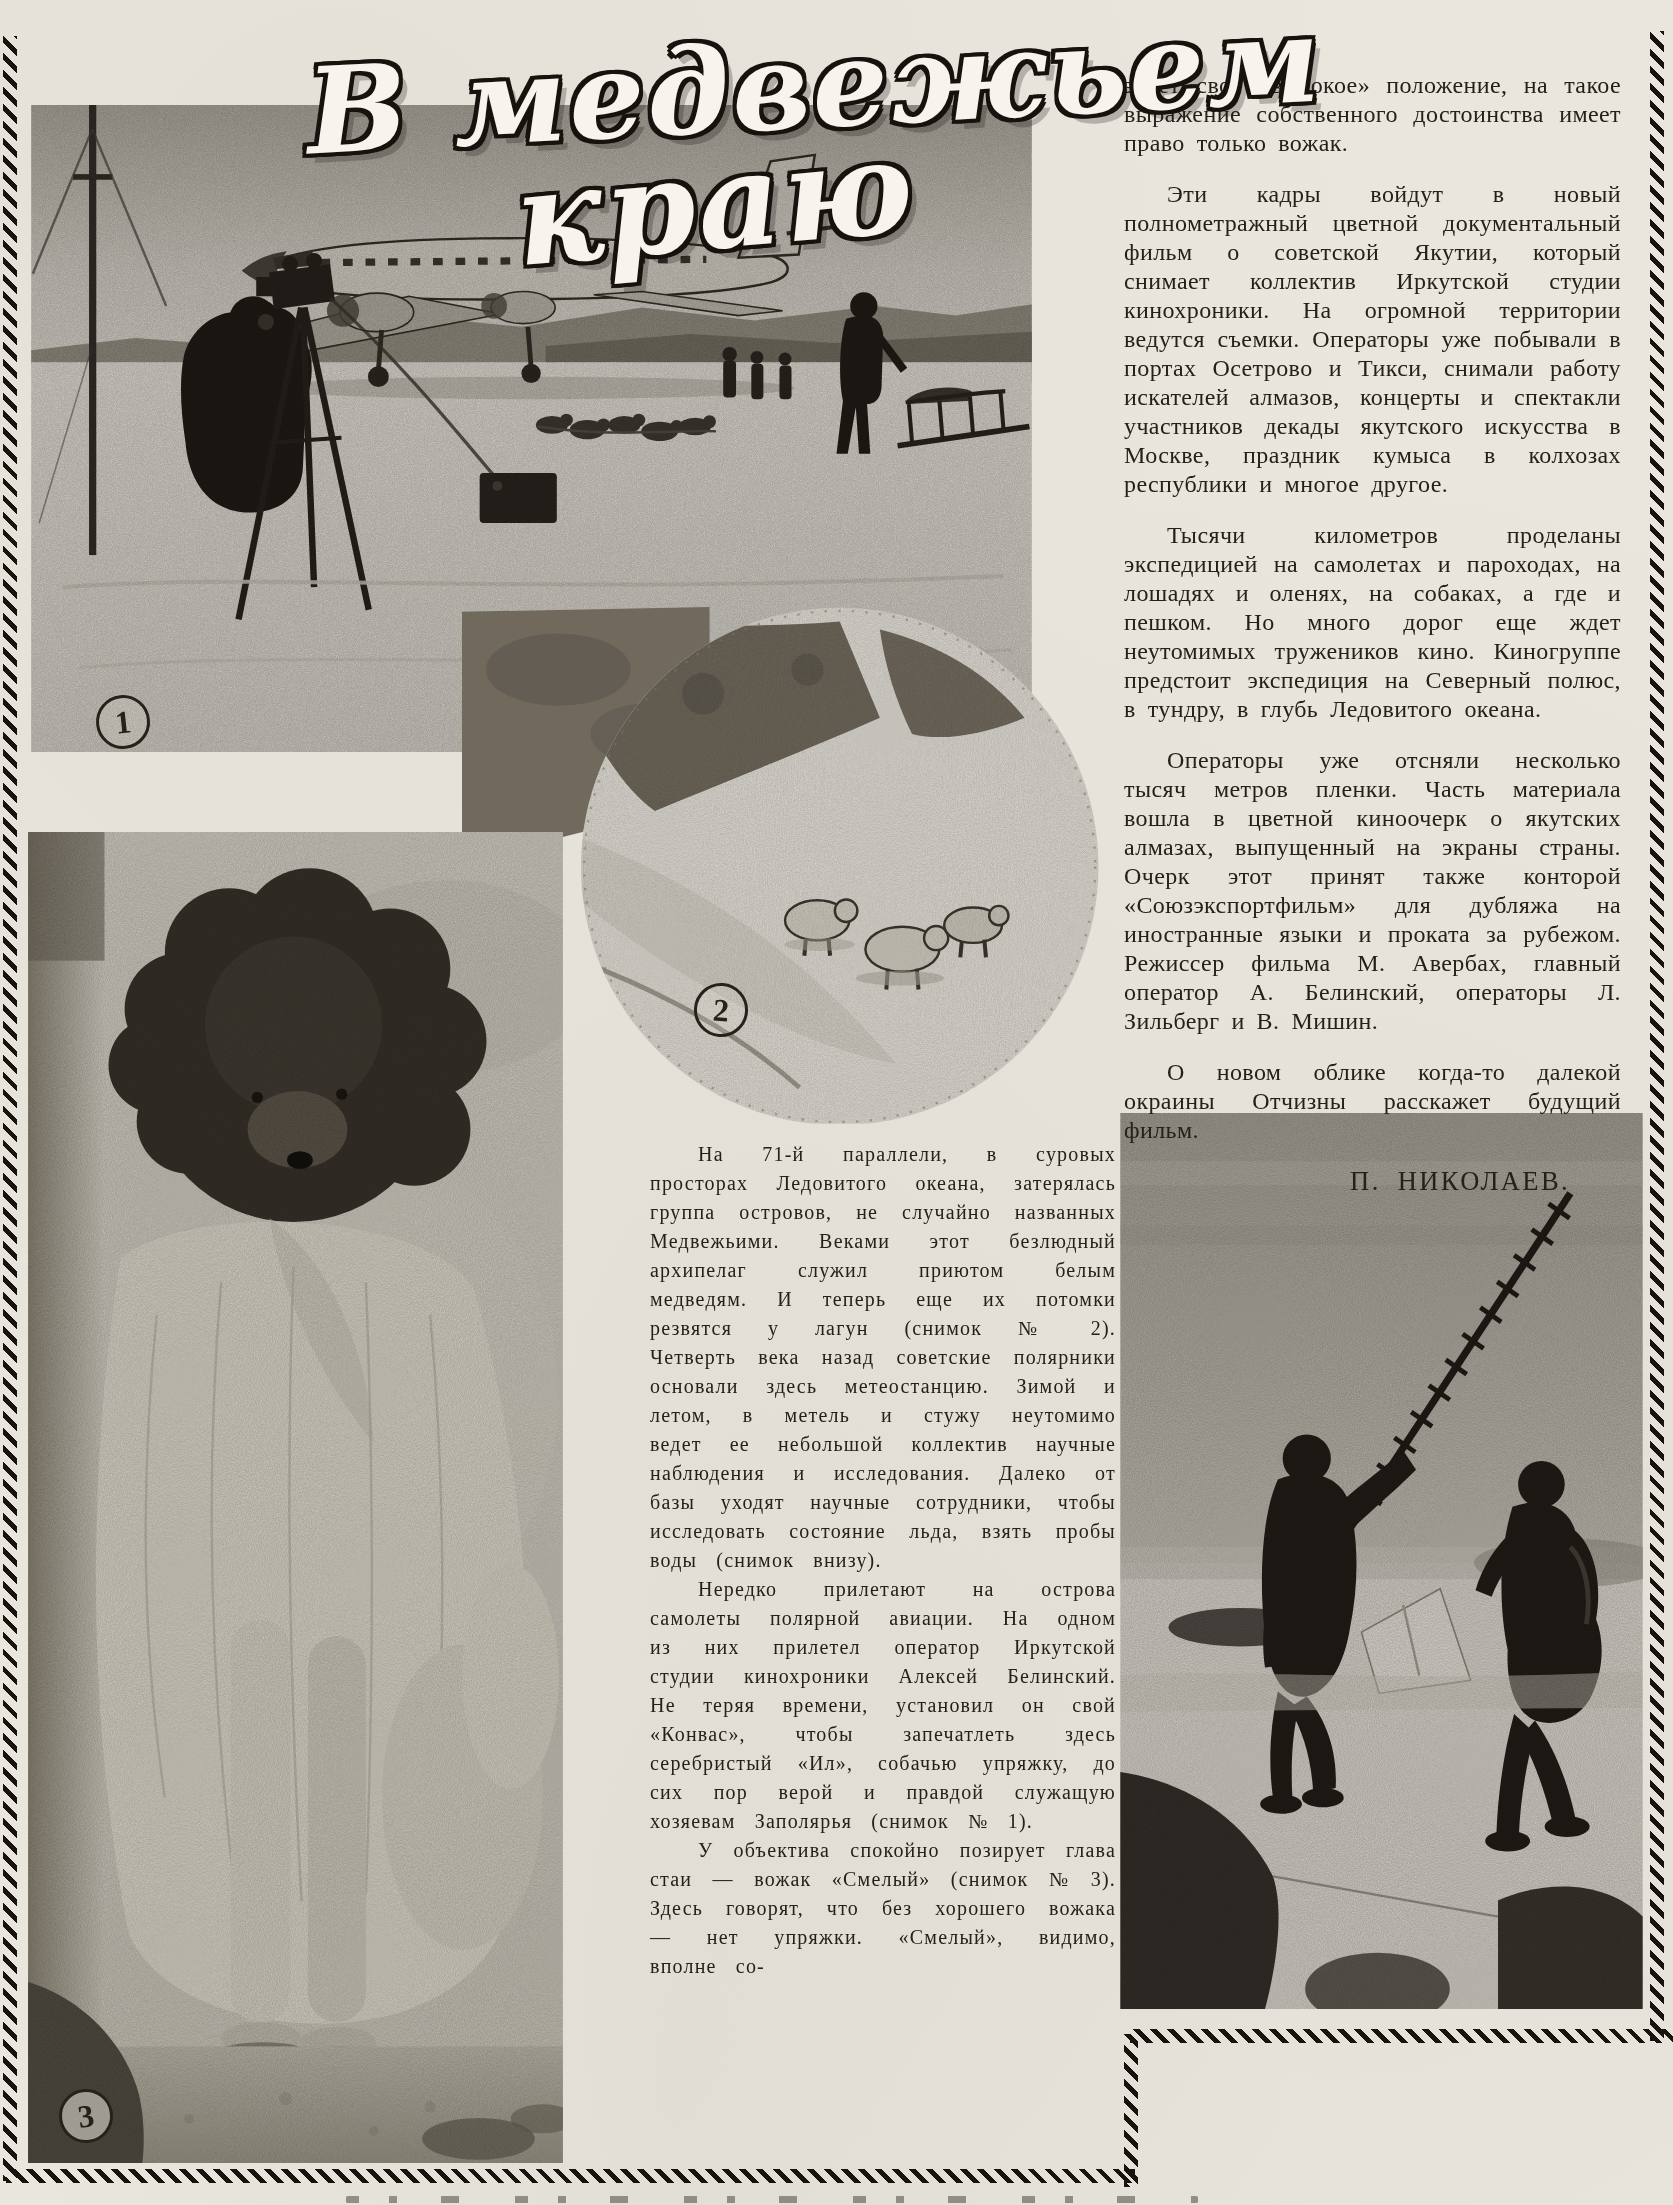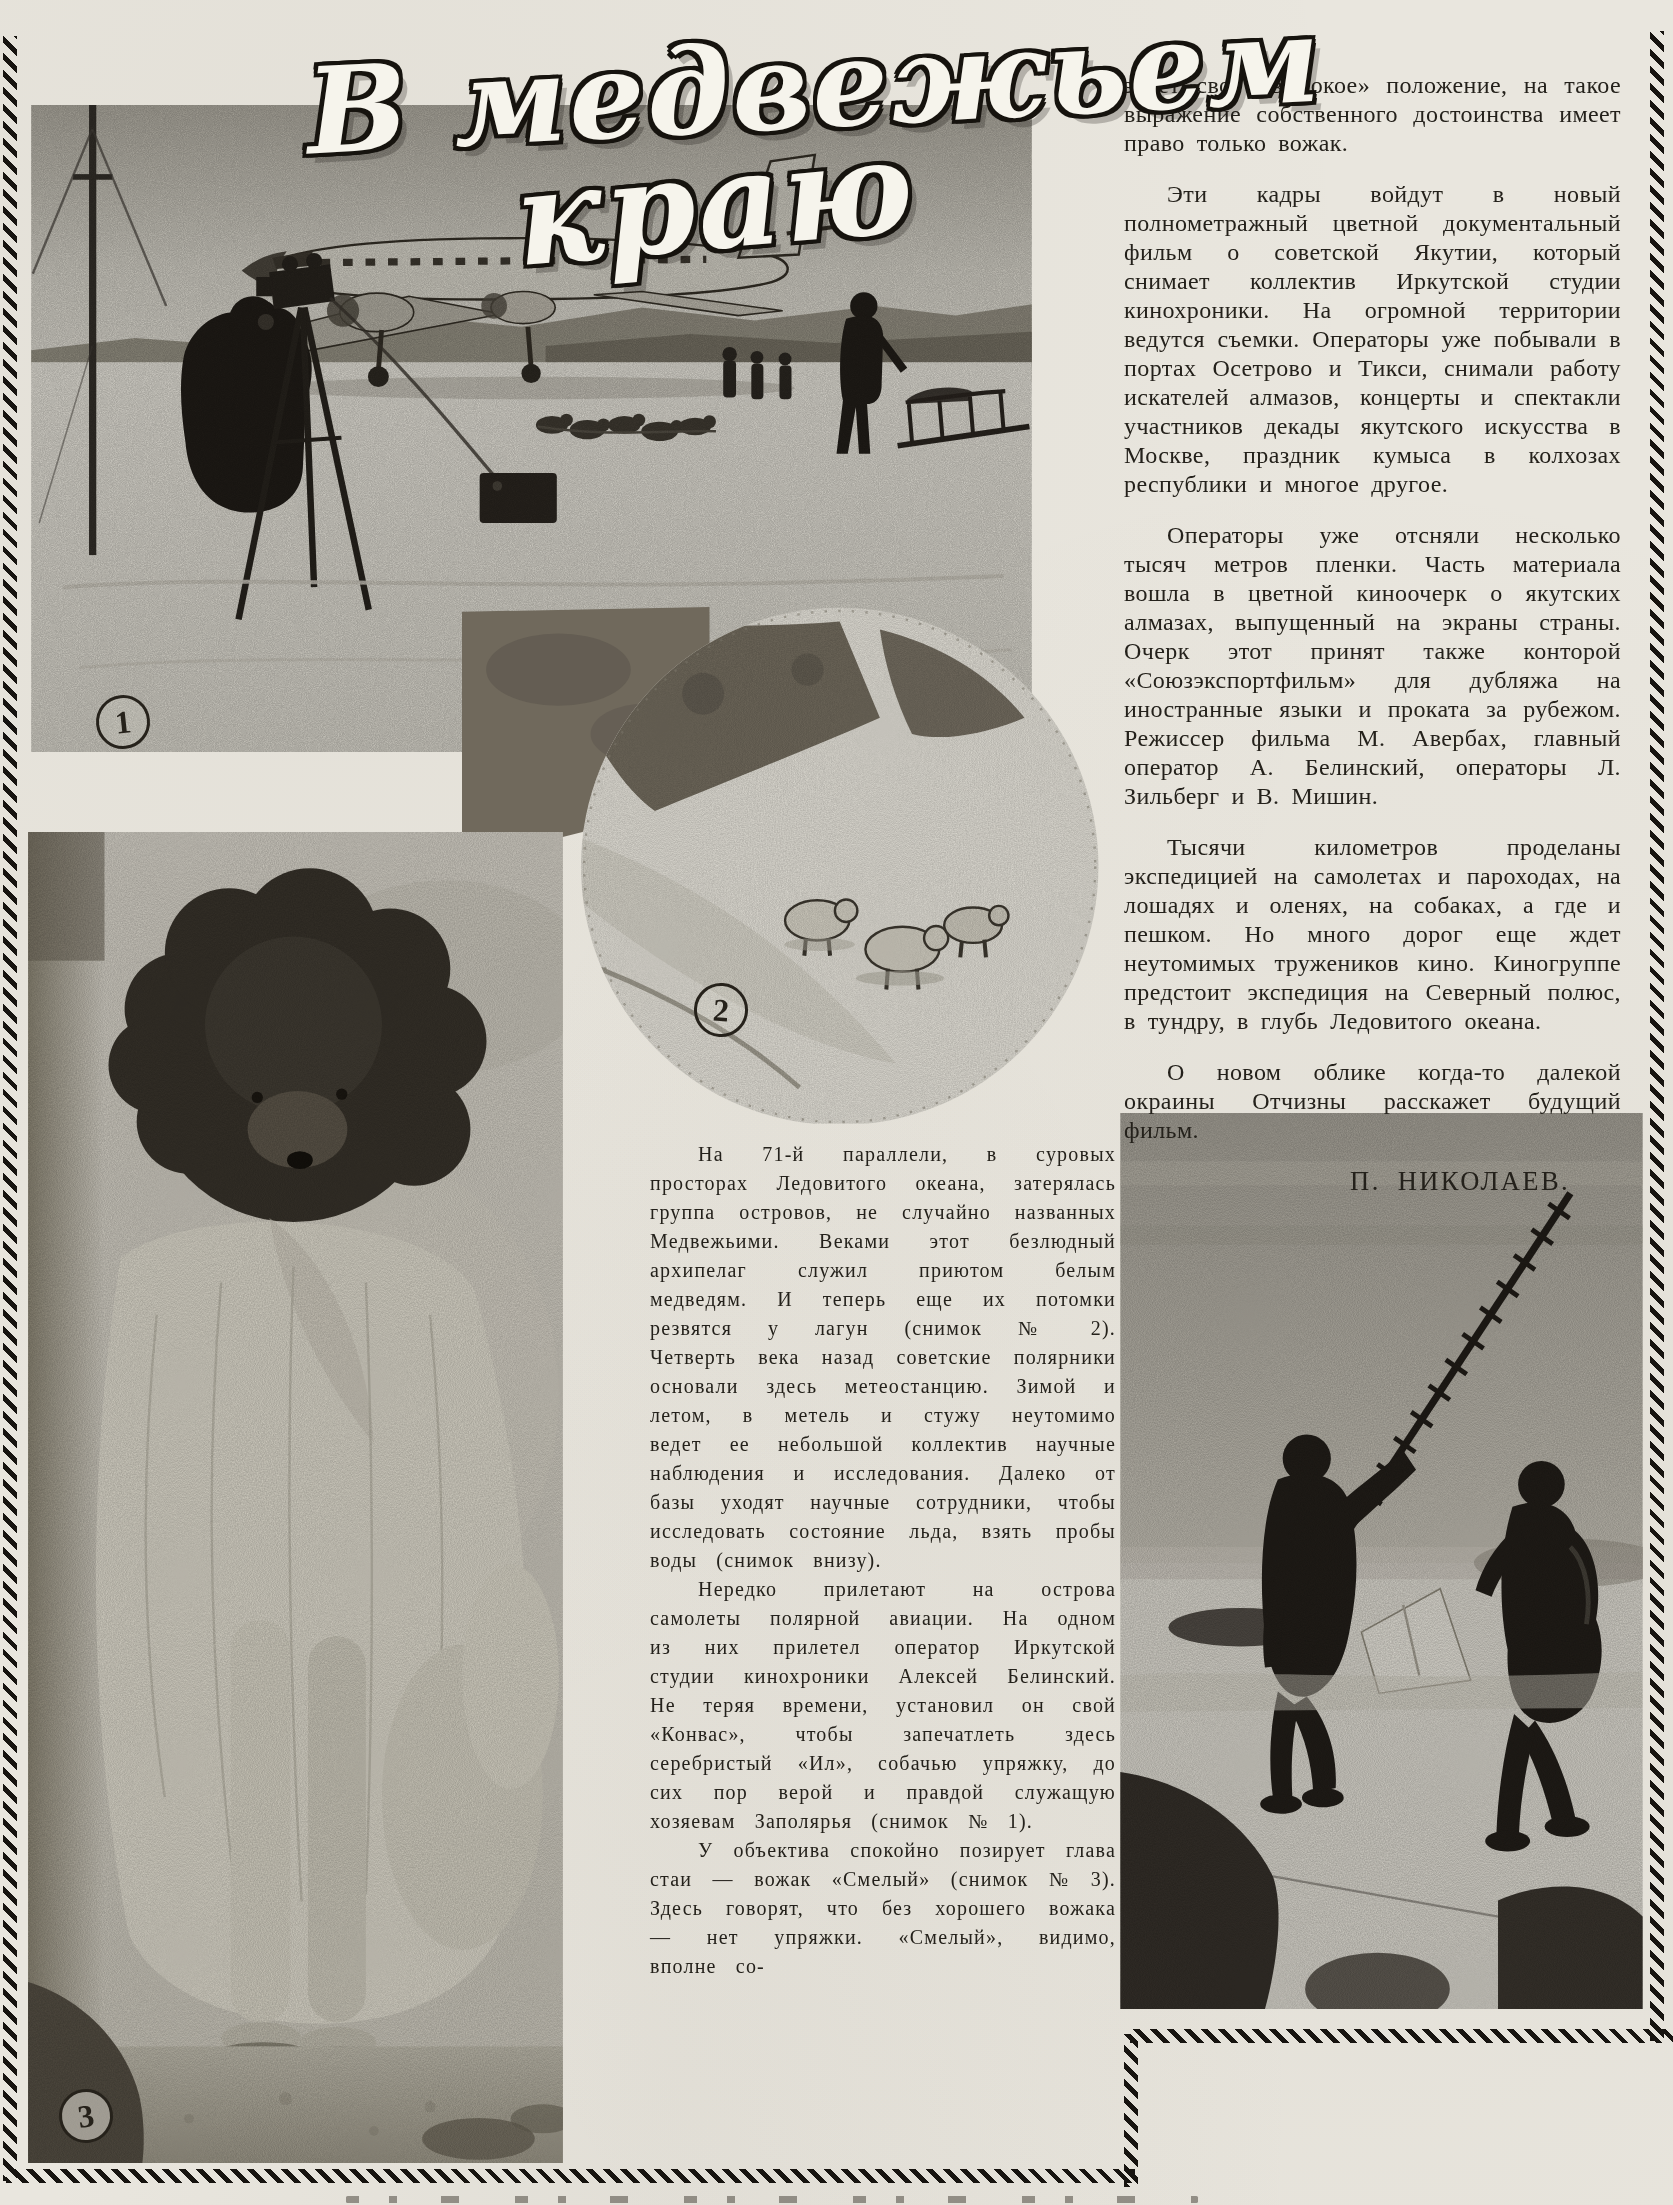--- a/index.html
+++ b/index.html
@@ -395,22 +395,22 @@
   <div class="badge badge-2">
       <span>2</span>
     </div>
   <div class="badge badge-3">
       <span>3</span>
     </div>
 
   <div class="col col-right">
     <p class="cont">знает свое «высокое» положение, на такое выражение собственного достоинства имеет право только вожак.</p>
     <p>Эти кадры войдут в новый полнометражный цветной документальный фильм о советской Якутии, который снимает коллектив Иркутской студии кинохроники. На огромной территории ведутся съемки. Операторы уже побывали в портах Осетрово и Тикси, снимали работу искателей алмазов, концерты и спектакли участников декады якутского искусства в Москве, праздник кумыса в колхозах республики и многое другое.</p>
+    <p>Тысячи километров проделаны экспедицией на самолетах и пароходах, на лошадях и оленях, на собаках, а где и пешком. Но много дорог еще ждет неутомимых тружеников кино. Киногруппе предстоит экспедиция на Северный полюс, в тундру, в глубь Ледовитого океана.</p>
     <p>Операторы уже отсняли несколько тысяч метров пленки. Часть материала вошла в цветной киноочерк о якутских алмазах, выпущенный на экраны страны. Очерк этот принят также конторой «Союзэкспортфильм» для дубляжа на иностранные языки и проката за рубежом. Режиссер фильма М. Авербах, главный оператор А. Белинский, операторы Л. Зильберг и В. Мишин.</p>
-    <p>Тысячи километров проделаны экспедицией на самолетах и пароходах, на лошадях и оленях, на собаках, а где и пешком. Но много дорог еще ждет неутомимых тружеников кино. Киногруппе предстоит экспедиция на Северный полюс, в тундру, в глубь Ледовитого океана.</p>
     <p>О новом облике когда-то далекой окраины Отчизны расскажет будущий фильм.</p>
     <div class="byline">П. НИКОЛАЕВ.</div>
   </div>
 
   <div class="col col-center">
     <p>На 71-й параллели, в суровых просторах Ледовитого океана, затерялась группа островов, не случайно названных Медвежьими. Веками этот безлюдный архипелаг служил приютом белым медведям. И теперь еще их потомки резвятся у лагун (снимок № 2). Четверть века назад советские полярники основали здесь метеостанцию. Зимой и летом, в метель и стужу неутомимо ведет ее небольшой коллектив научные наблюдения и исследования. Далеко от базы уходят научные сотрудники, чтобы исследовать состояние льда, взять пробы воды (снимок внизу).</p>
     <p>Нередко прилетают на острова самолеты полярной авиации. На одном из них прилетел оператор Иркутской студии кинохроники Алексей Белинский. Не теряя времени, установил он свой «Конвас», чтобы запечатлеть здесь серебристый «Ил», собачью упряжку, до сих пор верой и правдой служащую хозяевам Заполярья (снимок № 1).</p>
     <p>У объектива спокойно позирует глава стаи — вожак «Смелый» (снимок № 3). Здесь говорят, что без хорошего вожака — нет упряжки. «Смелый», видимо, вполне со-</p>
   </div>
 

